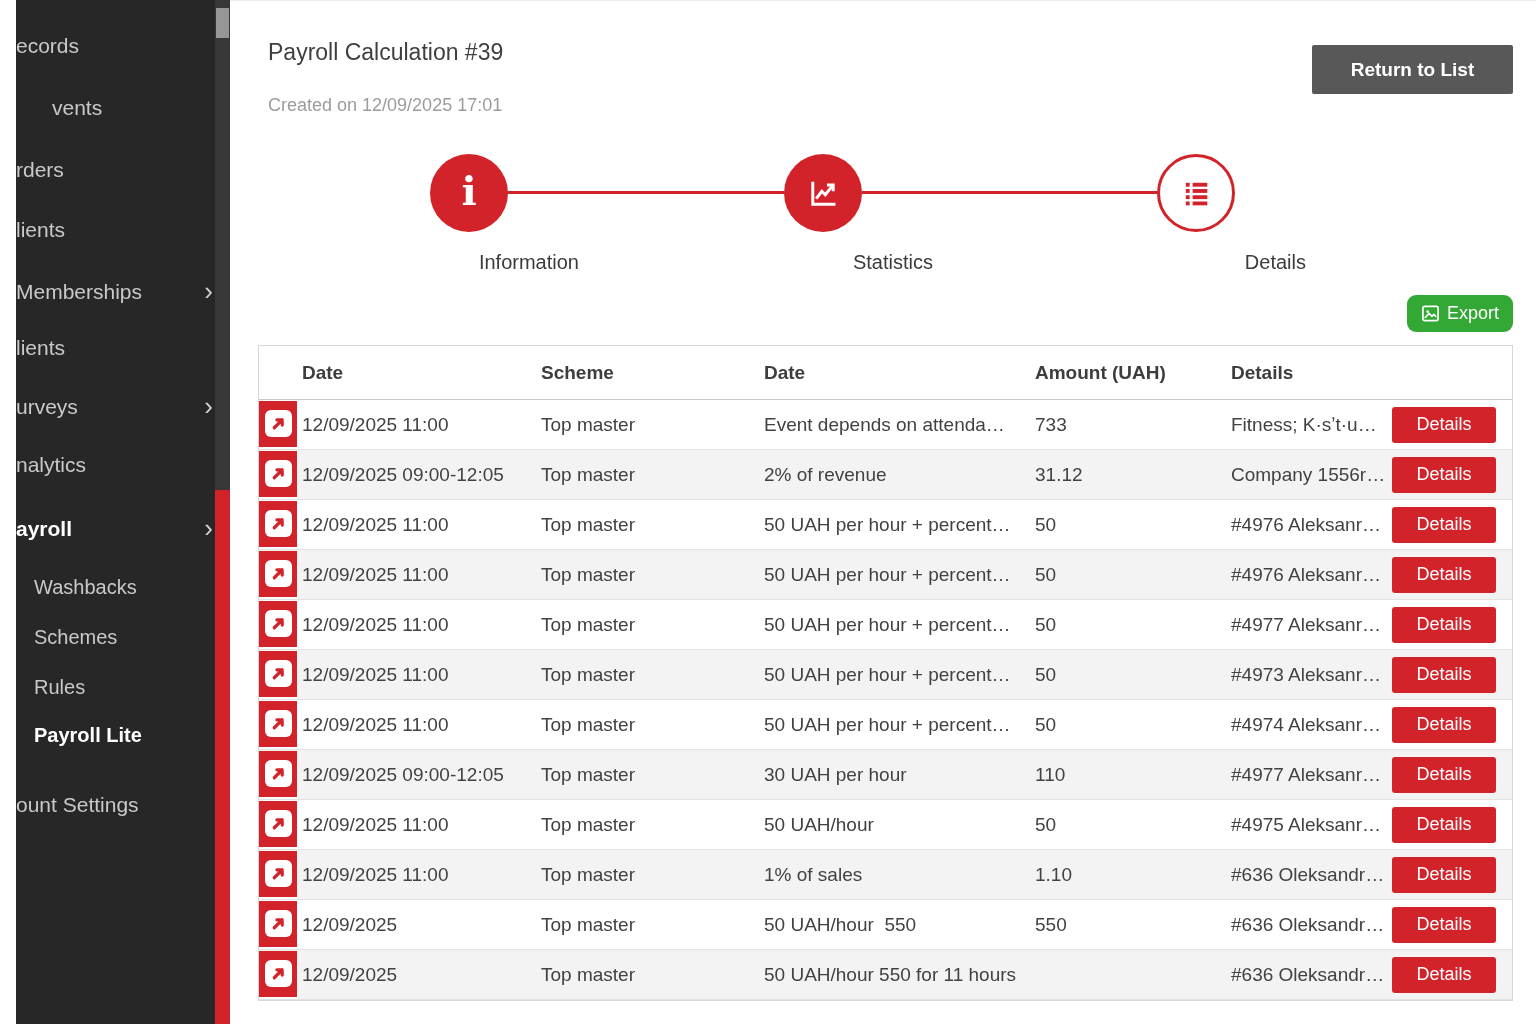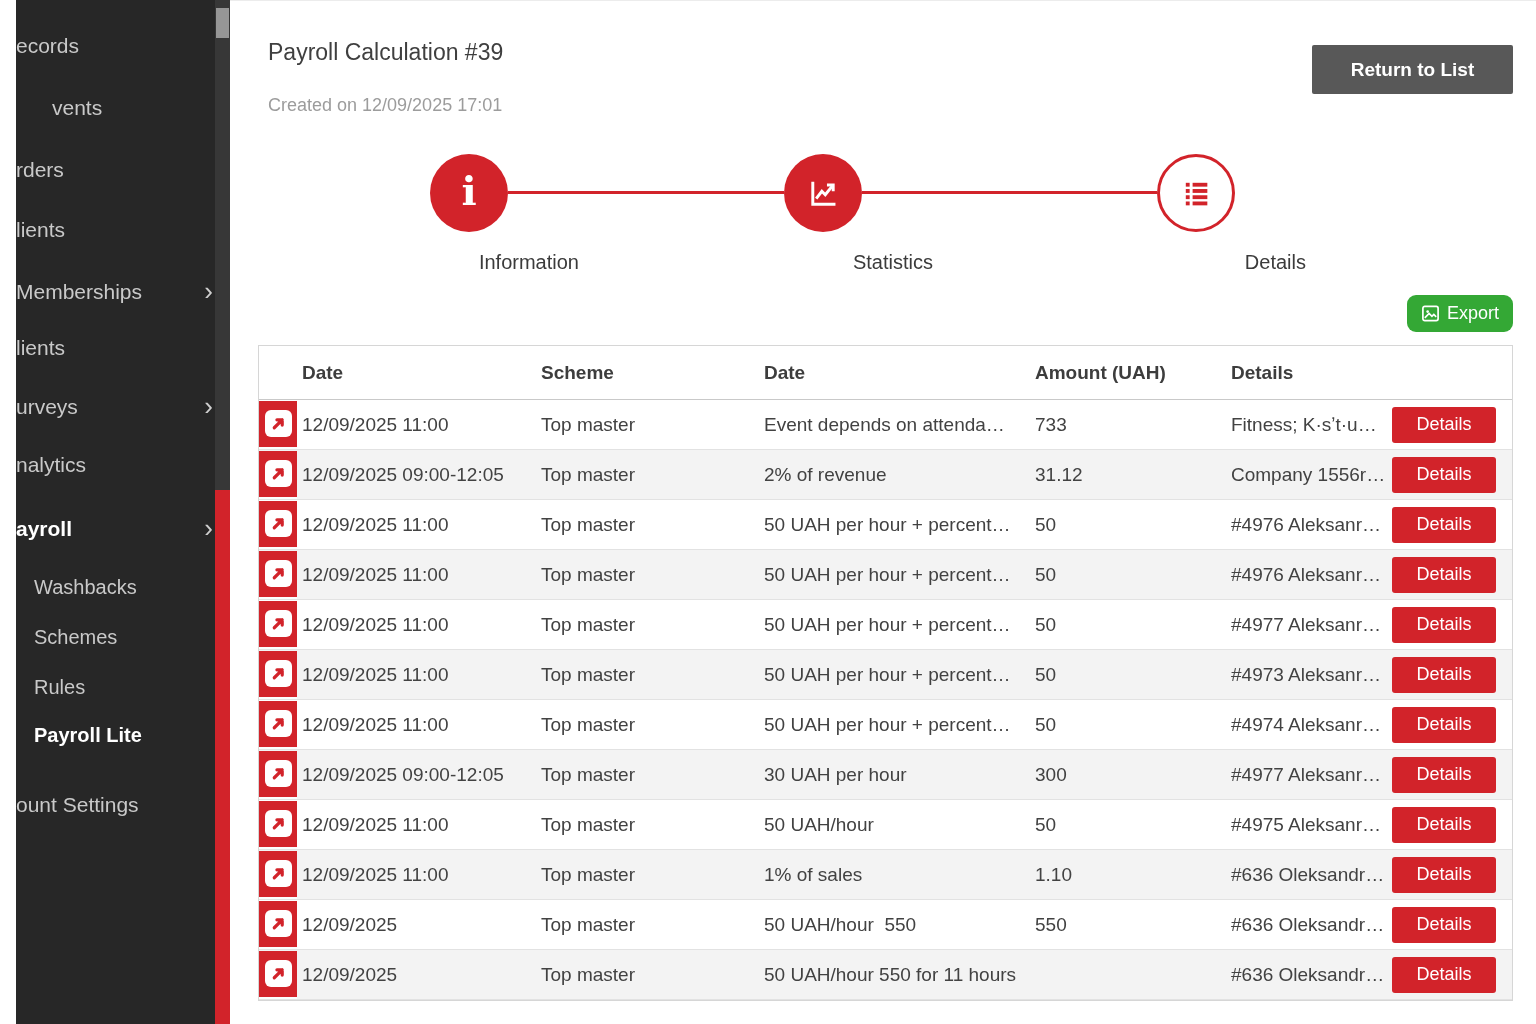--- a/index.html
+++ b/index.html
@@ -344,21 +344,21 @@
     <div class="icon-cell">
       <span class="link-badge">
         <svg width="17" height="17" viewBox="0 0 16 16">
           <path d="M4 12 L11.5 4.5 M11.5 4.5 H6.5 M11.5 4.5 V9.5" stroke="#d2232a" stroke-width="3" fill="none" stroke-linecap="round" stroke-linejoin="round"></path>
         </svg>
       </span>
     </div>
     <div class="tcell">12/09/2025 09:00-12:05</div>
     <div class="tcell">Top master</div>
     <div class="tcell">30 UAH per hour</div>
-    <div class="tcell">300</div>
+    <div class="tcell">110</div>
     <div class="tcell clip">#4977 Aleksanr…</div>
     <div class="btn-cell">
       <button class="btn-details">Details</button>
     </div>
   </div>
 
   <div class="trow">
     <div class="icon-cell">
       <span class="link-badge">
         <svg width="17" height="17" viewBox="0 0 16 16">

